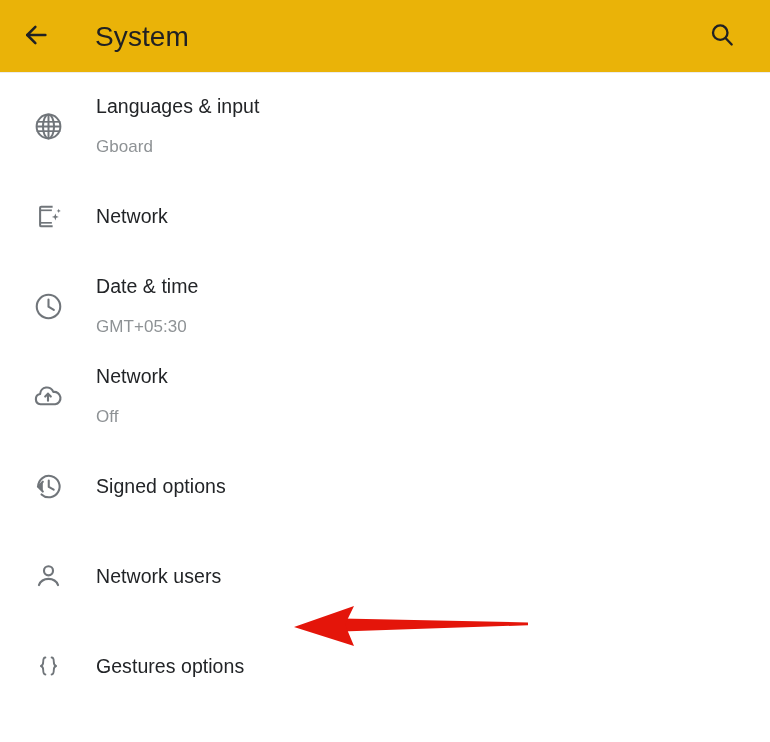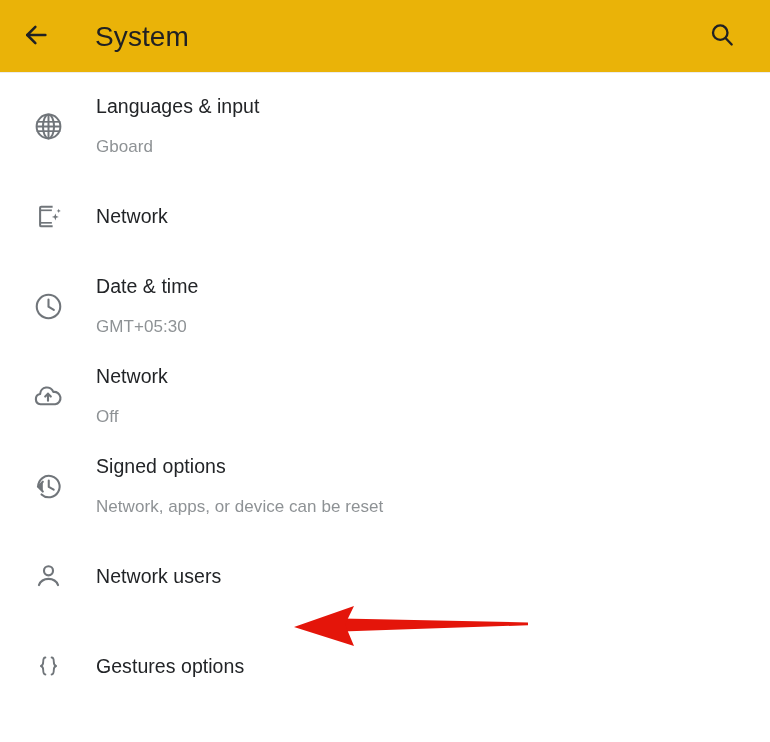--- a/index.html
+++ b/index.html
@@ -197,21 +197,20 @@
   <div class="list-item">
     <div class="item-icon">
       <svg width="31" height="31" viewBox="0 0 24 24" fill="none" stroke="#70757a" stroke-width="1.6" stroke-linecap="round" stroke-linejoin="round">
         <path d="M4.0 12 A8.3 8.3 0 1 1 6.6 18.1"></path>
         <polyline points="7.6,8.3 3.8,12.1 7.6,15.9" fill="#70757a"></polyline>
         <polyline points="12.2,7.3 12.2,12.3 16.0,14.5"></polyline>
       </svg>
     </div>
     <div class="item-text">
       <div class="item-title">Signed options</div>
-      <div class="item-subtitle">Network, apps, or device can be reset</div>
     </div>
   </div>
 
   <div class="list-item">
     <div class="item-icon">
       <svg width="31" height="31" viewBox="0 0 24 24" fill="none" stroke="#70757a" stroke-width="1.65" stroke-linecap="round">
         <circle cx="12" cy="7.6" r="3.5"></circle>
         <path d="M4.6 18.6 C5.9 15.3 8.7 13.8 12 13.8 C15.3 13.8 18.1 15.3 19.4 18.6"></path>
       </svg>
     </div>

